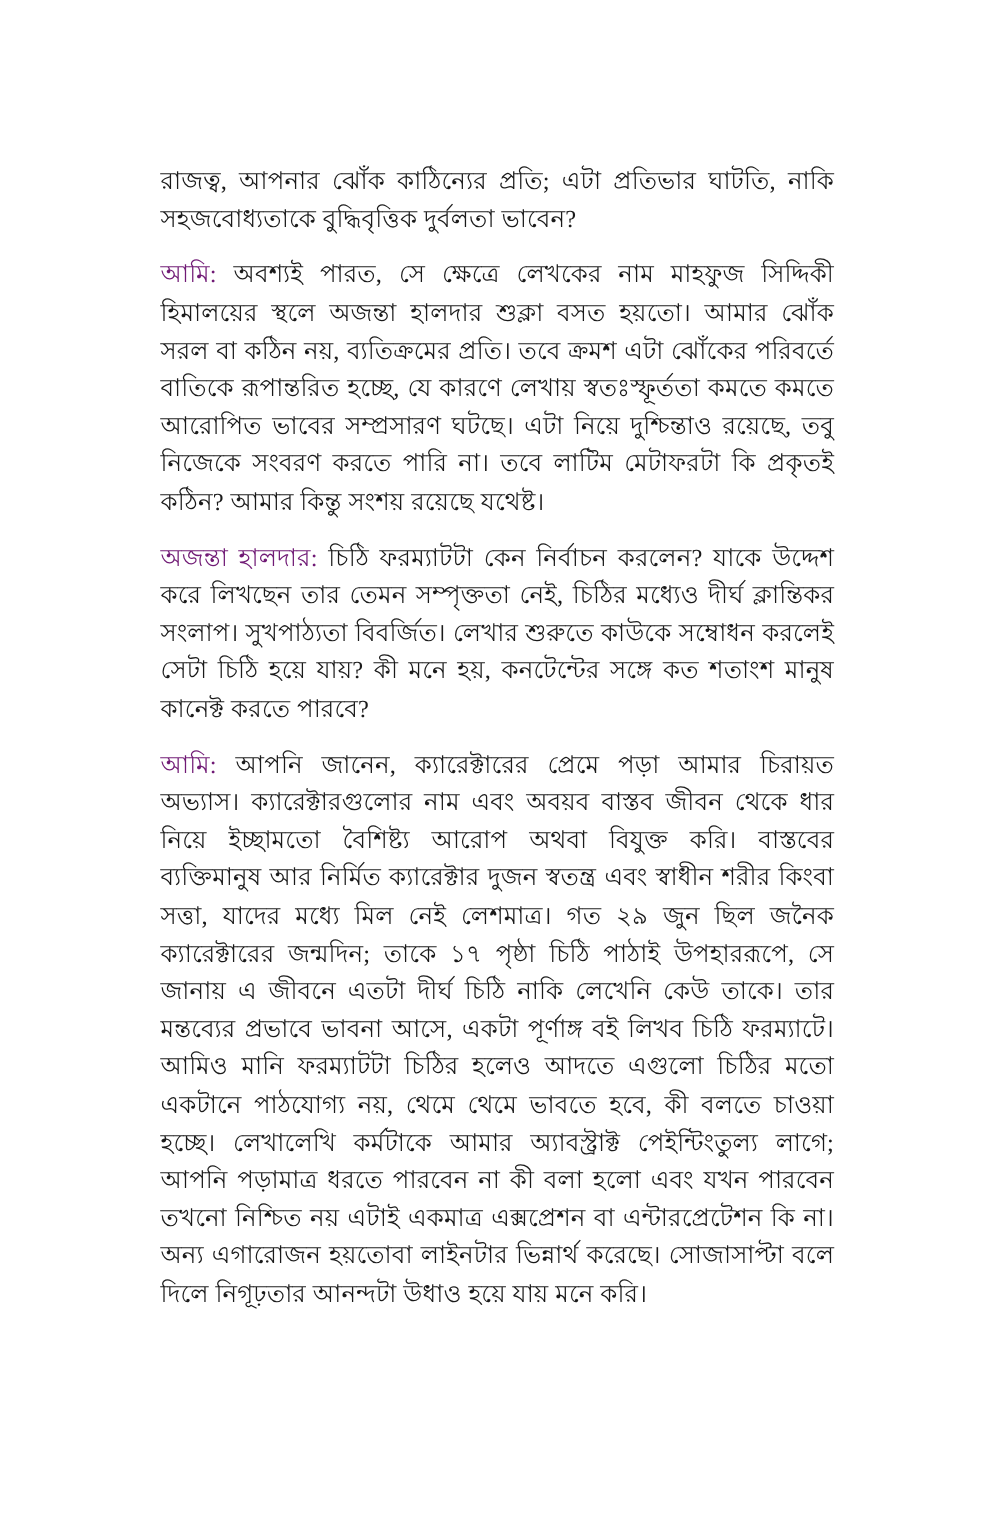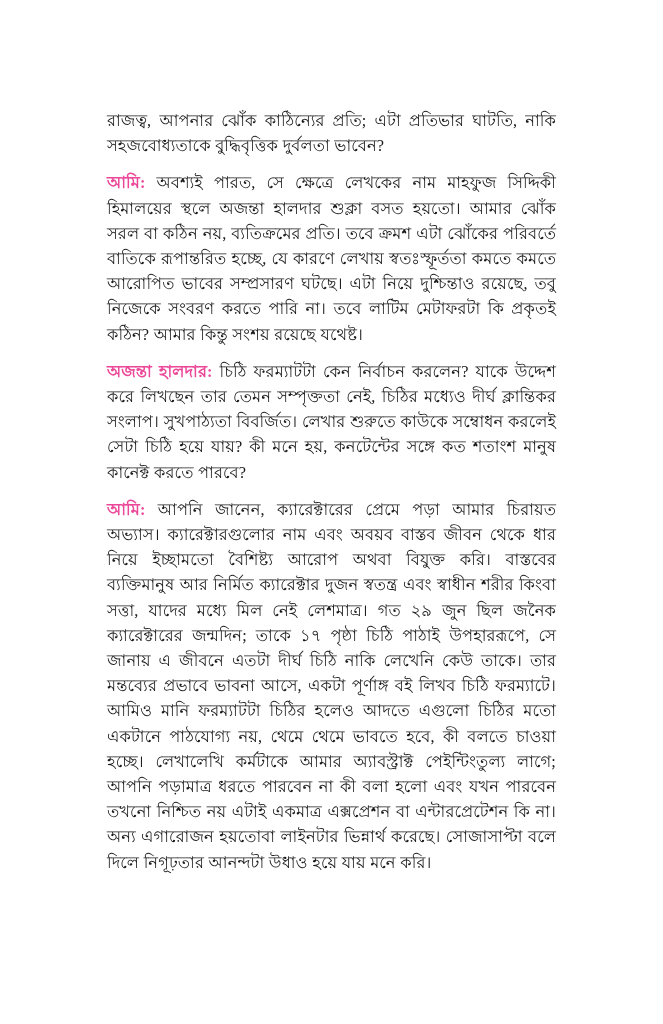--- a/index.html
+++ b/index.html
@@ -33,22 +33,22 @@
     line-height: 25.2px;
     color: #1a1a1a;
     letter-spacing: 0.1px;
     word-spacing: 0.4px;
     font-family: "Liberation Serif", "DejaVu Serif", serif;
   }
   .para:last-child {
     margin-bottom: 15px;
   }
   .speaker {
-    font-weight: bold;
-    color: #ec4899;
+    font-weight: normal;
+    color: #701a75;
   }
   .footer {
     position: absolute;
     left: 107px;
     top: 932px;
     width: 449px;
     text-align: left;
     font-size: 14.6px;
     line-height: 20px;
     color: #4a4a4a;

